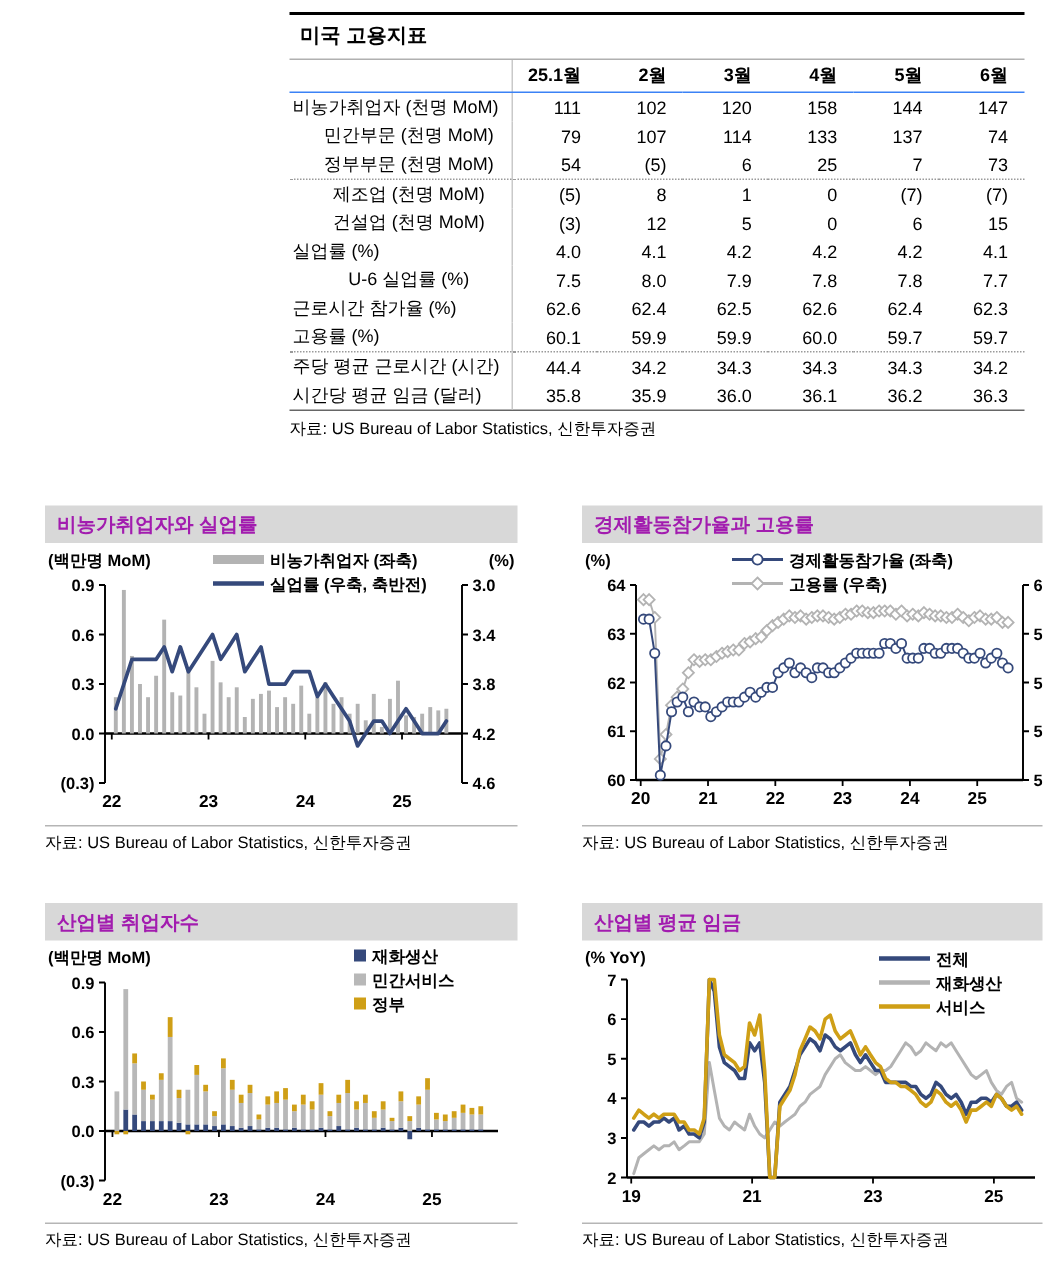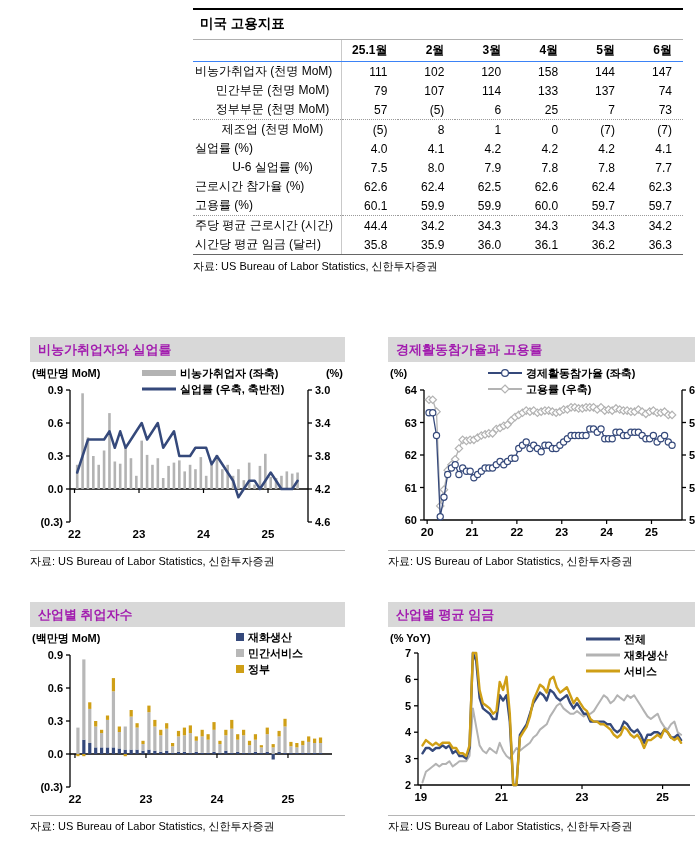--- a/index.html
+++ b/index.html
@@ -65,35 +65,44 @@
               <td class="lbl ind">민간부문 (천명 MoM)</td>
               <td>79</td>
               <td>107</td>
               <td>114</td>
               <td>133</td>
               <td>137</td>
               <td>74</td>
             </tr>
             <tr class="sep">
               <td class="lbl ind">정부부문 (천명 MoM)</td>
-              <td>57</td>
+              <td>54</td>
               <td>(5)</td>
               <td>6</td>
               <td>25</td>
               <td>7</td>
               <td>73</td>
             </tr>
             <tr>
               <td class="lbl ind">제조업 (천명 MoM)</td>
               <td>(5)</td>
               <td>8</td>
               <td>1</td>
               <td>0</td>
               <td>(7)</td>
               <td>(7)</td>
+            </tr>
+            <tr>
+              <td class="lbl ind">건설업 (천명 MoM)</td>
+              <td>(3)</td>
+              <td>12</td>
+              <td>5</td>
+              <td>0</td>
+              <td>6</td>
+              <td>15</td>
             </tr>
             <tr>
               <td class="lbl">실업률 (%)</td>
               <td>4.0</td>
               <td>4.1</td>
               <td>4.2</td>
               <td>4.2</td>
               <td>4.2</td>
               <td>4.1</td>
             </tr>

